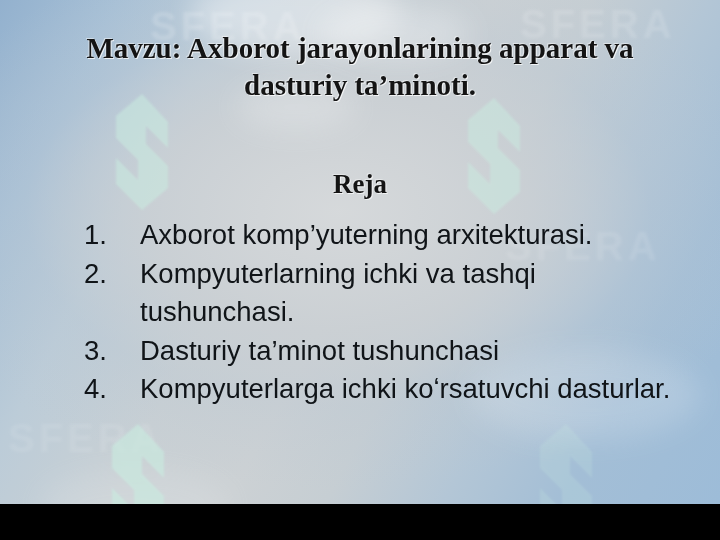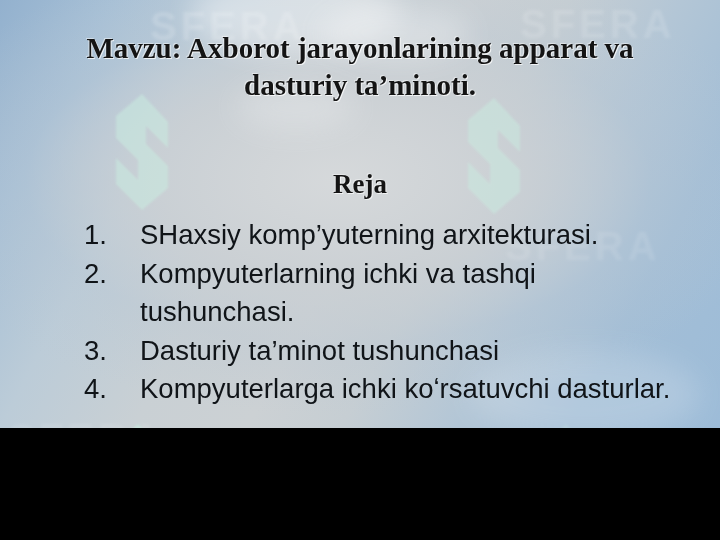--- a/index.html
+++ b/index.html
@@ -3,21 +3,21 @@
 <meta charset="utf-8">
 <style>
   html, body {
     margin: 0;
     padding: 0;
     background: #000;
   }
   .slide {
     position: relative;
     width: 720px;
-    height: 428px;
+    height: 504px;
     overflow: hidden;
     font-family: "Liberation Sans", sans-serif;
     
     background:
       radial-gradient(ellipse 62% 55% at 47% 42%, rgba(214,217,219,0.97) 0%, rgba(203,208,212,0.85) 42%, rgba(186,199,211,0.30) 70%, rgba(170,190,210,0.0) 100%),
       linear-gradient(118deg,
         #93b1ce 0%,
         #a7c0d6 12%,
         #bcccd8 24%,
         #c9d0d4 38%,
@@ -168,21 +168,21 @@
   <div class="content">
 
     <div class="title">Mavzu: Axborot jarayonlarining apparat va dasturiy ta’minoti.</div>
 
     <div class="subtitle">Reja</div>
 
     <div class="agenda">
 
       <div class="agenda-item">
         <span class="agenda-num">1.</span>
-        <span class="agenda-text">SHaxsiy komp’yuterning arxitekturasi.</span>
+        <span class="agenda-text">Axborot komp’yuterning arxitekturasi.</span>
       </div>
 
       <div class="agenda-item">
         <span class="agenda-num">2.</span>
         <span class="agenda-text">Kompyuterlarning ichki va tashqi tushunchasi.</span>
       </div>
 
       <div class="agenda-item">
         <span class="agenda-num">3.</span>
         <span class="agenda-text">Dasturiy ta’minot tushunchasi</span>

